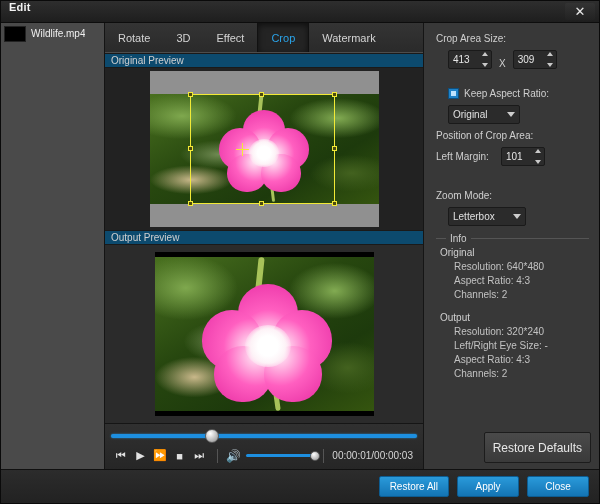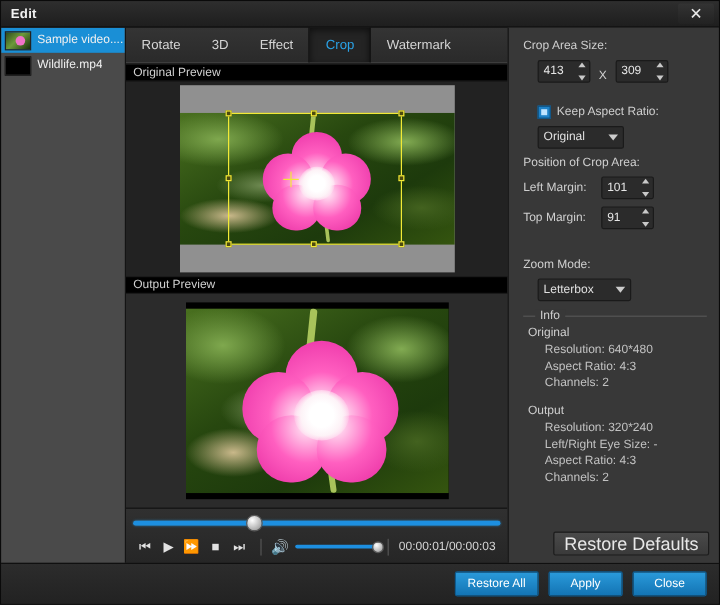--- a/index.html
+++ b/index.html
@@ -10,21 +10,21 @@
     -webkit-font-smoothing: antialiased;
   }
   .window { width: 600px; height: 504px; position: relative; display: flex; flex-direction: column;
             background: #262626; border: 1px solid #0a0a0a; }
 
   
   .titlebar {
     height: 22px; flex: 0 0 22px;
     background: linear-gradient(#2e2e2e, #1e1e1e);
     border-bottom: 1px solid #0d0d0d;
-    display: flex; align-items: center; position: relative;
+    display: flex; align-items: flex-start; position: relative;
   }
   .title-text { font-size: 11px; font-weight: bold; color: #f2f2f2; padding-left: 8px; letter-spacing: .2px; }
   .close-btn {
     position: absolute; right: 4px; top: 2px; width: 30px; height: 17px;
     display: flex; align-items: center; justify-content: center;
     color: #e8e8e8; font-size: 13px; cursor: pointer;
     background: linear-gradient(#333, #222); border-radius: 2px;
   }
 
   
@@ -46,21 +46,21 @@
   .tabs { height: 30px; flex: 0 0 30px; display: flex; align-items: stretch;
           background: linear-gradient(#343434, #2a2a2a); border-bottom: 1px solid #4d4d4d; }
   .tab { padding: 0 13px; display: flex; align-items: center; justify-content: center;
          font-size: 11px; color: #d4d4d4; cursor: pointer; white-space: nowrap; }
   .tab.active { color: #2aa3e8; background: #242424; border-left: 1px solid #111; border-right: 1px solid #111;
                 box-shadow: inset 0 2px 6px rgba(0,0,0,.6); }
 
   .preview-wrap { flex: 1 1 auto; display: flex; flex-direction: column; min-height: 0; }
   .section-label { height: 15px; flex: 0 0 15px; font-size: 10px; color: #d0d0d0;
                    padding-left: 6px; display: flex; align-items: center;
-                   background: #000000; border-bottom: 1px solid #1a1a1a; border-top: 1px solid #1a1a1a; }
+                   background: #0c4a6e; border-bottom: 1px solid #1a1a1a; border-top: 1px solid #1a1a1a; }
 
   .orig-stage { flex: 0 0 162px; background: #222; display: flex; align-items: center; justify-content: center; position: relative; }
   .orig-canvas { width: 229px; height: 156px; position: relative; background: #909090; }
   .orig-photo { position: absolute; left: 0; top: 23px; width: 229px; height: 110px; overflow: hidden; }
 
   .out-stage { flex: 1 1 auto; background: #2b2b2b; display: flex; align-items: center; justify-content: center; }
   .out-canvas { width: 219px; height: 164px; background: #000; position: relative; overflow: hidden; }
 
   
   .photo-bg { position: absolute; inset: 0;
@@ -132,23 +132,23 @@
   .ddown i { width: 0; height: 0; border-left: 4px solid transparent; border-right: 4px solid transparent;
              border-top: 5px solid #cccccc; }
   .field-label { font-size: 10px; color: #cfcfcf; margin-right: 6px; white-space: nowrap; }
   .mrow { display: flex; align-items: center; justify-content: space-between; margin-bottom: 6px; padding-right: 44px; }
 
   .info-box { margin-top: 12px; border-top: 1px solid #555; padding-top: 0; position: relative; }
   .info-title { position: absolute; top: -6px; left: 10px; background: #383838; padding: 0 4px;
                 font-size: 10px; color: #cfcfcf; }
   .info-h { font-size: 10px; color: #cfcfcf; margin: 8px 0 3px 4px; }
   .info-l { font-size: 10px; color: #c2c2c2; margin: 0 0 3px 18px; }
-  .restore-def { position: absolute; right: 8px; bottom: 6px; height: 20px; padding: 0 8px;
+  .restore-def { position: absolute; right: 8px; bottom: 6px; height: 31px; padding: 0 8px;
                  background: linear-gradient(#4a4a4a, #3a3a3a); border: 1px solid #1c1c1c; border-radius: 2px;
-                 font-size: 15px; color: #e8e8e8; display: flex; align-items: center; cursor: pointer; }
+                 font-size: 12px; color: #e8e8e8; display: flex; align-items: center; cursor: pointer; }
 
   
   .footer { height: 34px; flex: 0 0 34px; background: linear-gradient(#2c2c2c, #222);
             border-top: 1px solid #101010; display: flex; align-items: center;
             justify-content: flex-end; gap: 8px; padding-right: 10px; }
   .fbtn { min-width: 62px; height: 21px; padding: 0 10px; border-radius: 2px;
           background: linear-gradient(#2a9ada, #1374b4); border: 1px solid #0d5c91;
           color: #ffffff; font-size: 10px; display: flex; align-items: center; justify-content: center; cursor: pointer; }
 </style>
 </head>
@@ -157,26 +157,20 @@
 <div class="window">
 
   <div class="titlebar">
     <div class="title-text">Edit</div>
     <div class="close-btn">✕</div>
   </div>
 
   <div class="body">
 
     <div class="sidebar">
-      <div class="side-item selected">
-        <div class="side-thumb" style="background:linear-gradient(135deg,#2d4a1c,#6d9a3a 45%,#17300d);position:relative;overflow:hidden">
-          <div style="position:absolute;left:8px;top:3px;width:8px;height:8px;border-radius:50%;background:#ef73c8"></div>
-        </div>
-        <div class="side-label">Sample video....</div>
-      </div>
       <div class="side-item">
         <div class="side-thumb" style="background:#000"></div>
         <div class="side-label">Wildlife.mp4</div>
       </div>
     </div>
 
     <div class="center">
 
       <div class="tabs">
         <div class="tab">Rotate</div>
@@ -296,30 +290,20 @@
       <div class="mrow">
         <span class="field-label">Left Margin:</span>
         <div class="spin">
           <input value="101" style="">
           <span class="arrows">
               <i class="up"></i>
               <i class="dn"></i>
             </span>
         </div>
       </div>
-      <div class="mrow">
-        <span class="field-label">Top Margin:</span>
-        <div class="spin">
-          <input value="91" style="">
-          <span class="arrows">
-              <i class="up"></i>
-              <i class="dn"></i>
-            </span>
-        </div>
-      </div>
 
       <div class="r-label" style="margin-top:18px">Zoom Mode:</div>
       <div class="ddown" style="width:78px">
         <span>Letterbox</span>
         <i></i>
       </div>
 
       <div class="info-box">
         <div class="info-title">Info</div>
         <div class="info-h">Original</div>

